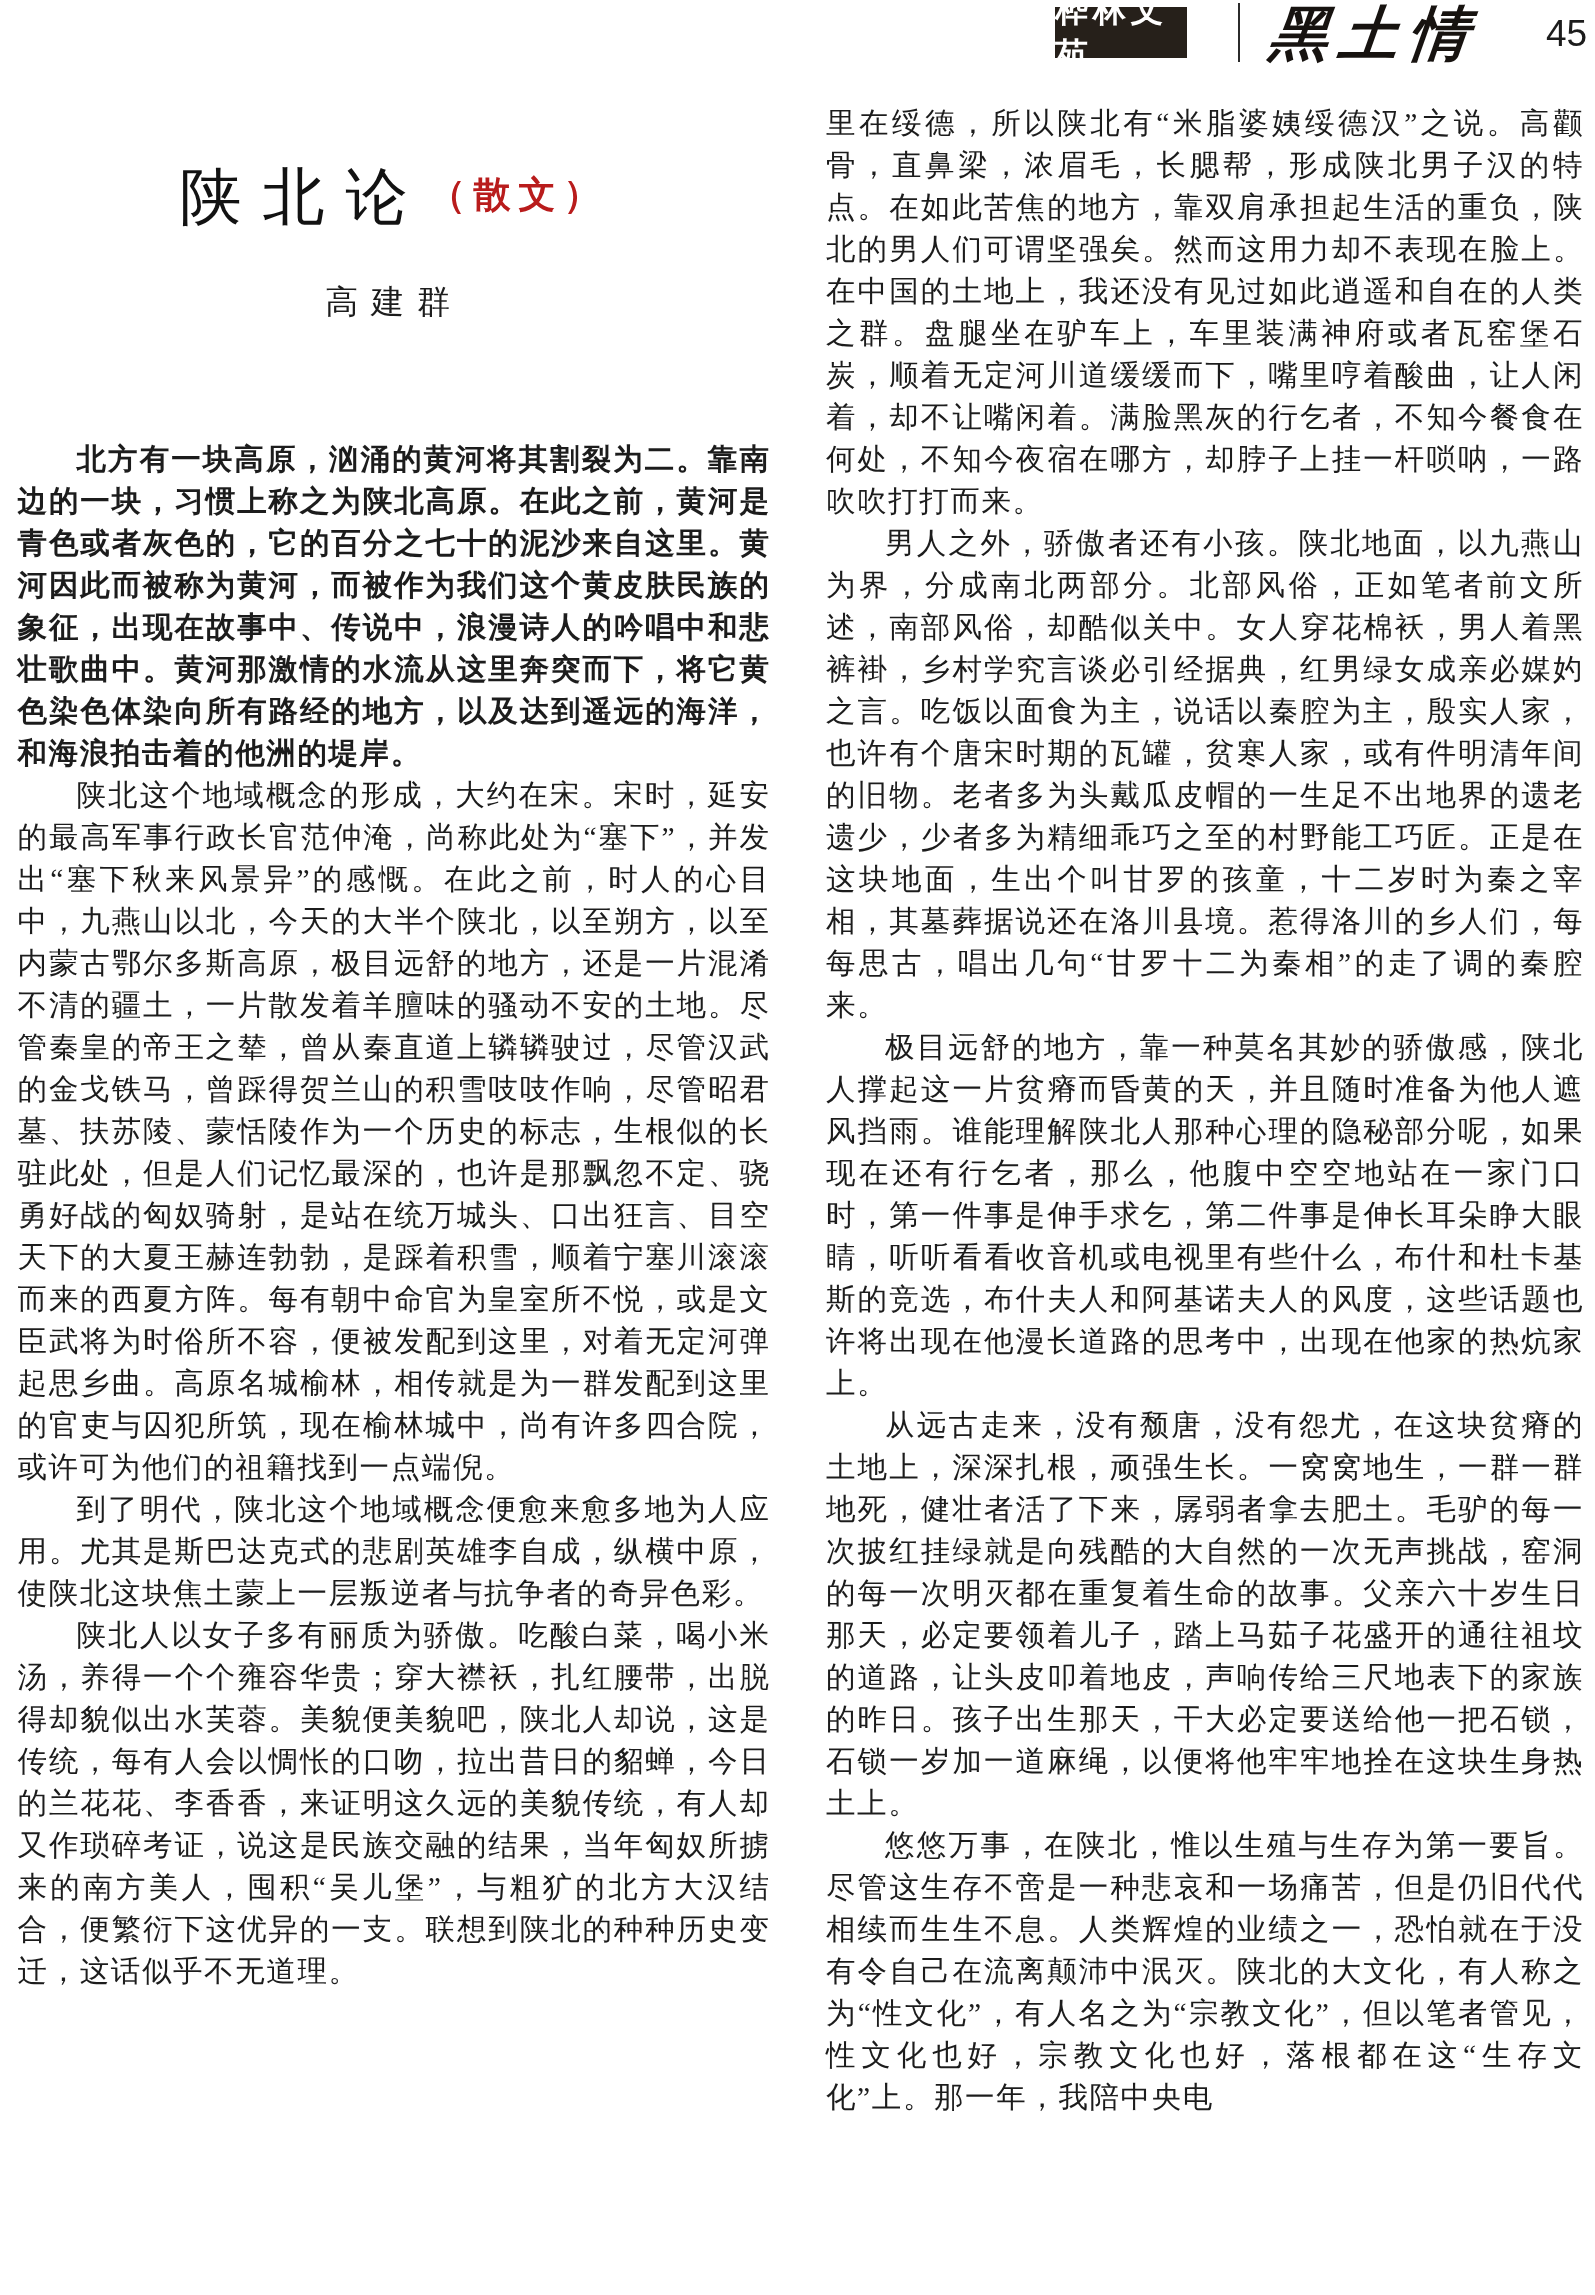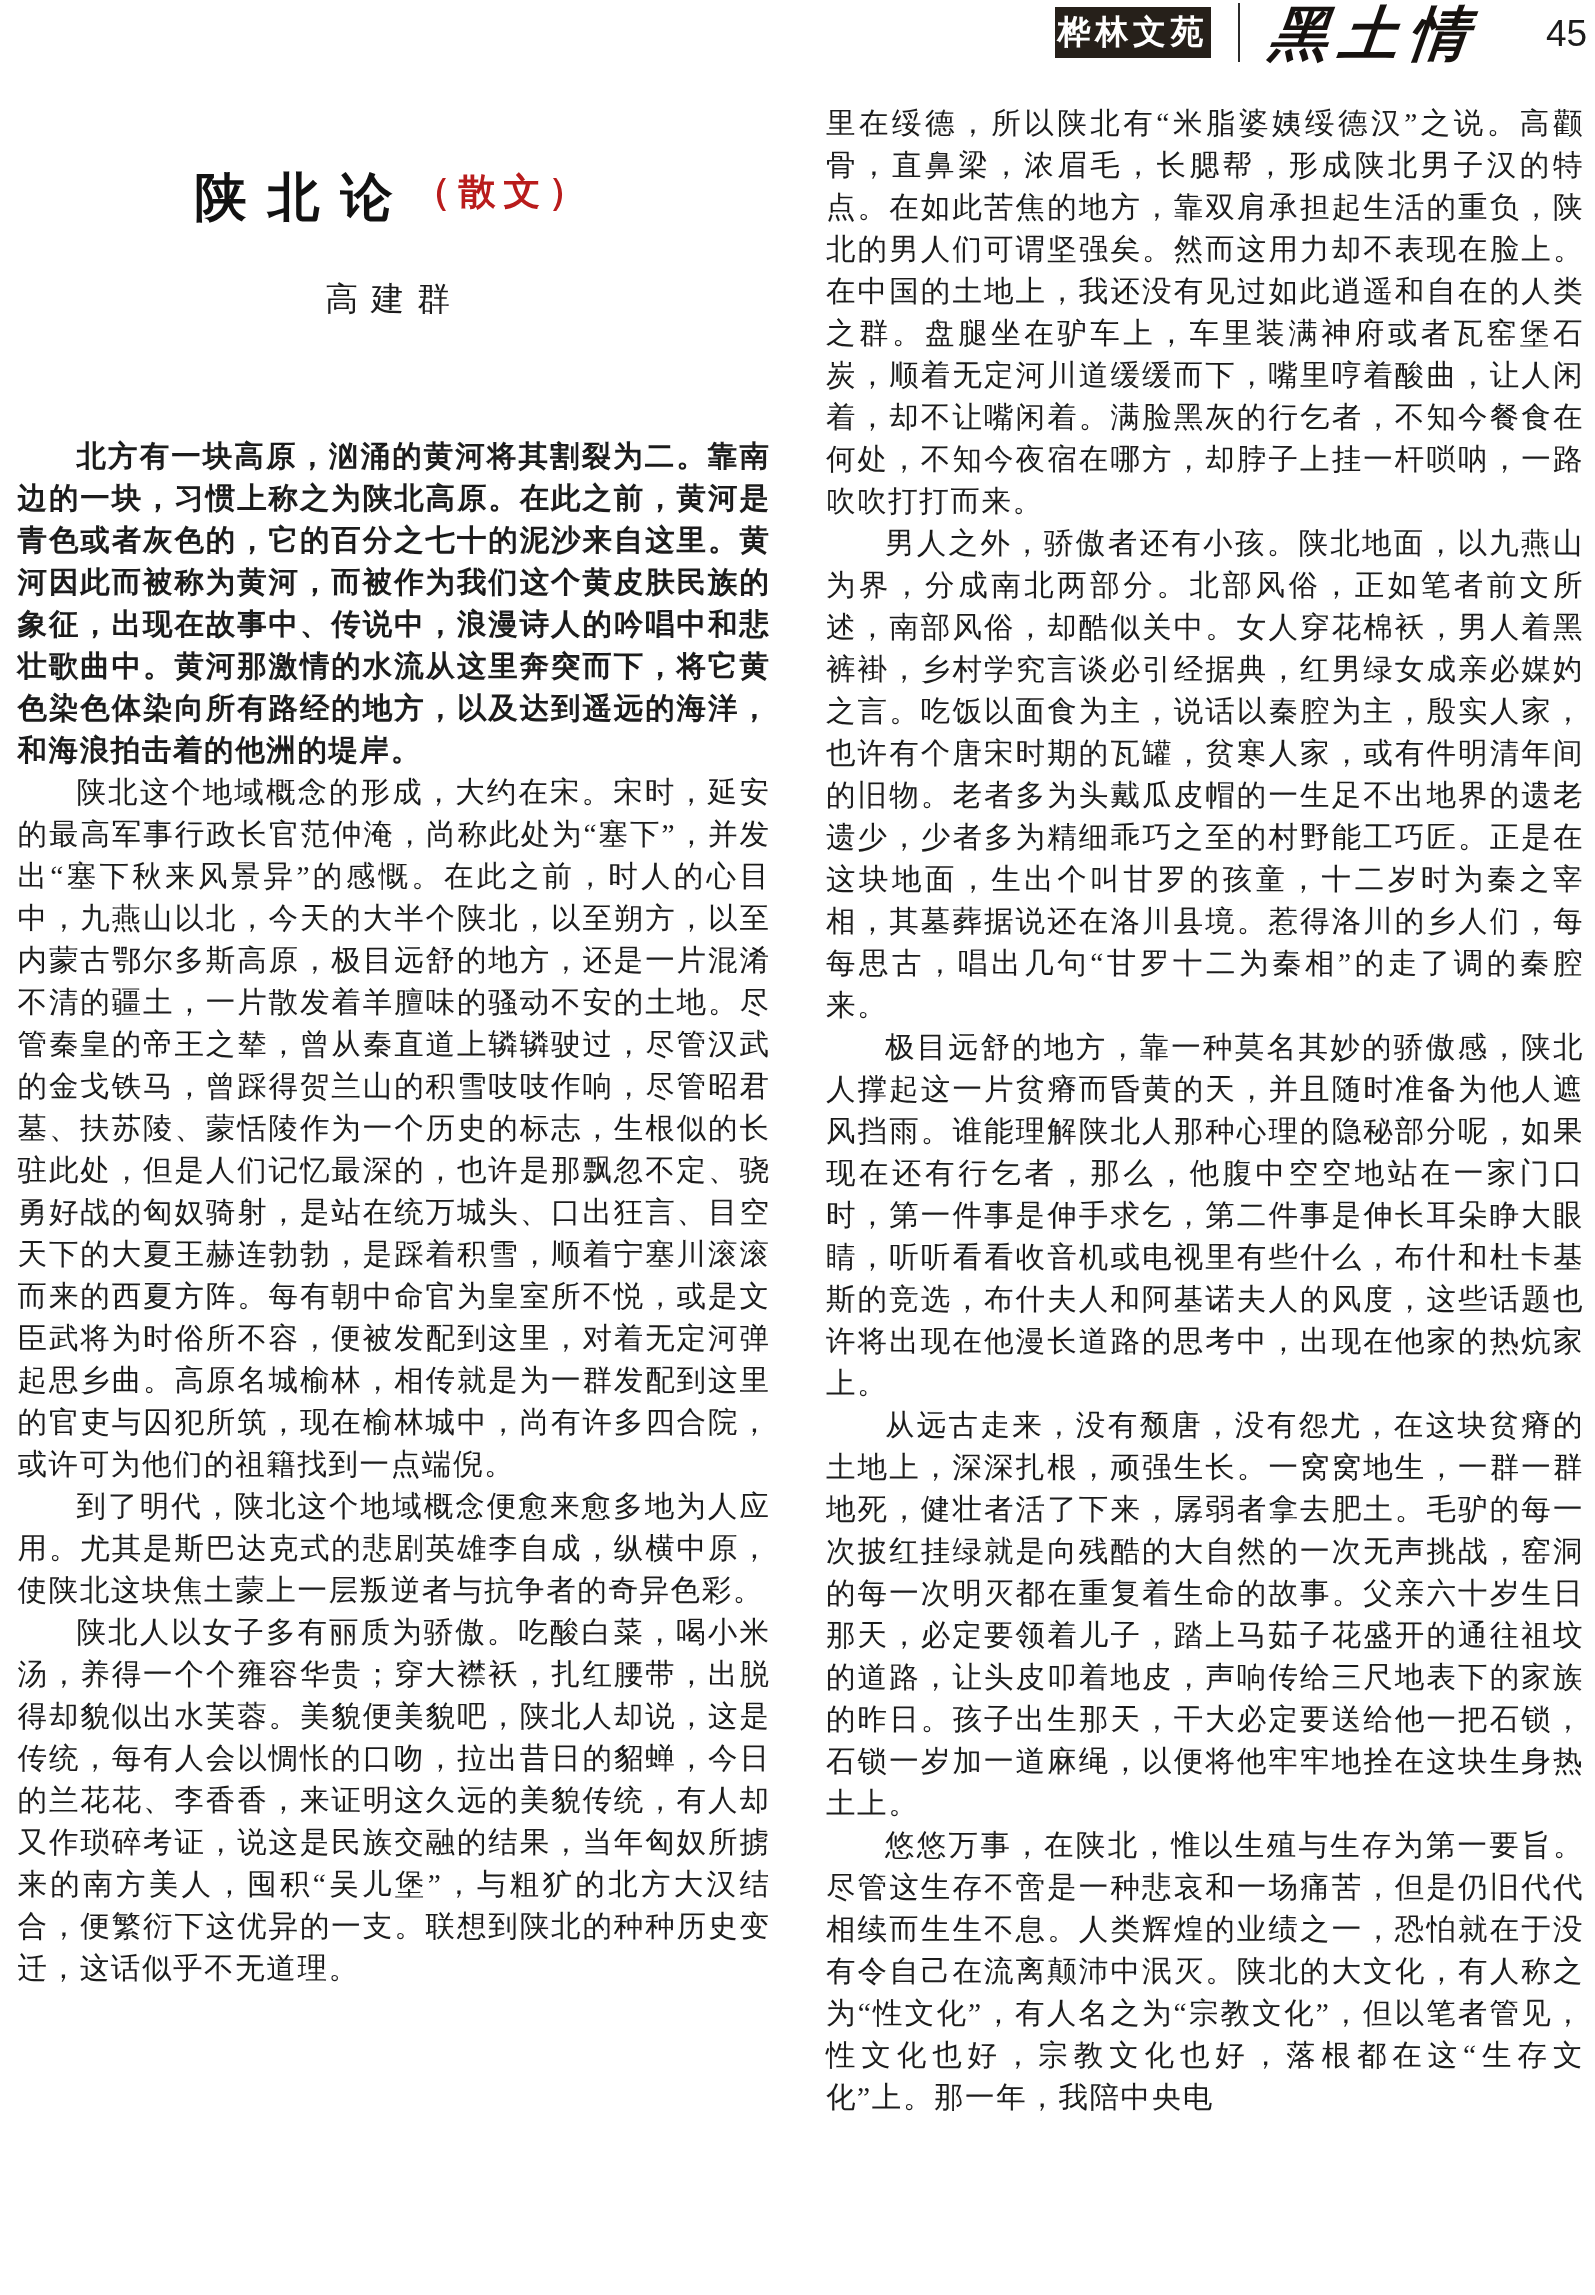--- a/index.html
+++ b/index.html
@@ -8,21 +8,21 @@
     width:1595px;height:2295px;
     margin:0 auto;
     background:#ffffff;
     font-family:"Liberation Serif","DejaVu Serif",serif;
     color:#1c1c1c;
     overflow:hidden;
   }
   
   .section-box{
     position:absolute;left:1055px;top:7.2px;
-    width:156px;height:51px;
+    width:132px;height:51px;
     background:#26201a;
     display:flex;align-items:center;justify-content:center;
     color:#ffffff;
     font-family:"Liberation Sans","DejaVu Sans",sans-serif;
     font-size:33px;font-weight:bold;letter-spacing:4.8px;
   }
   .header-divider{
     position:absolute;left:1238px;top:3.2px;
     width:2.4px;height:59px;background:#2b2b2b;
   }
@@ -47,21 +47,21 @@
     letter-spacing:1.6px;
   }
   .col-left{left:17.5px;top:112px;width:753px;}
   .col-right{left:826px;top:102px;width:758px;}
   .para{margin:0;text-indent:2em;}
   .para.no-indent{text-indent:0;}
   
   .title-block{text-align:center;letter-spacing:0;}
   .title-line{margin:0;padding-top:54px;line-height:1;white-space:nowrap;}
   .main-title{
-    font-size:52px;font-weight:bold;letter-spacing:21px;color:#121212;
+    font-size:62px;font-weight:normal;letter-spacing:21px;color:#121212;
   }
   .subtitle{
     font-size:37px;font-weight:bold;letter-spacing:8px;
     vertical-align:11px;color:#b91c1c;
   }
   .author{
     margin-top:53px;
     font-size:33px;letter-spacing:12.8px;color:#1c1c1c;
   }
   .body-start{margin-top:115px;font-weight:bold;}

